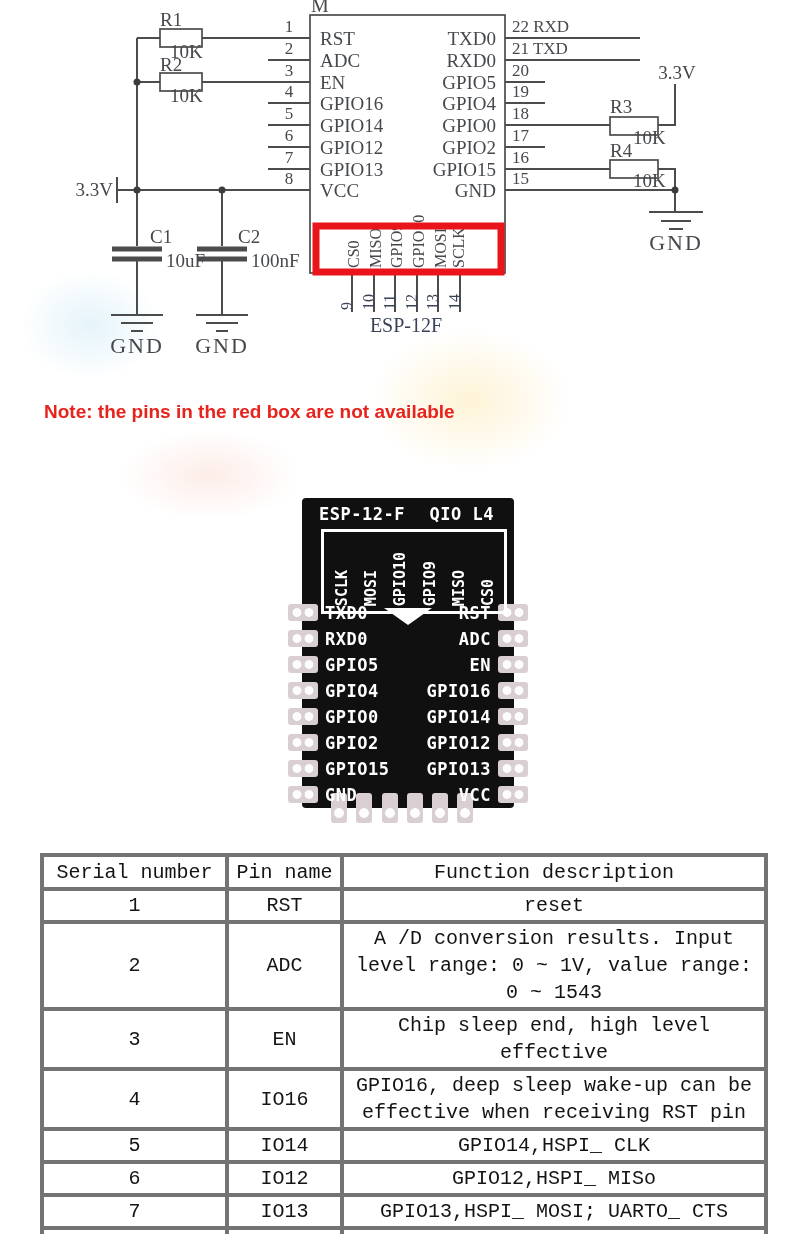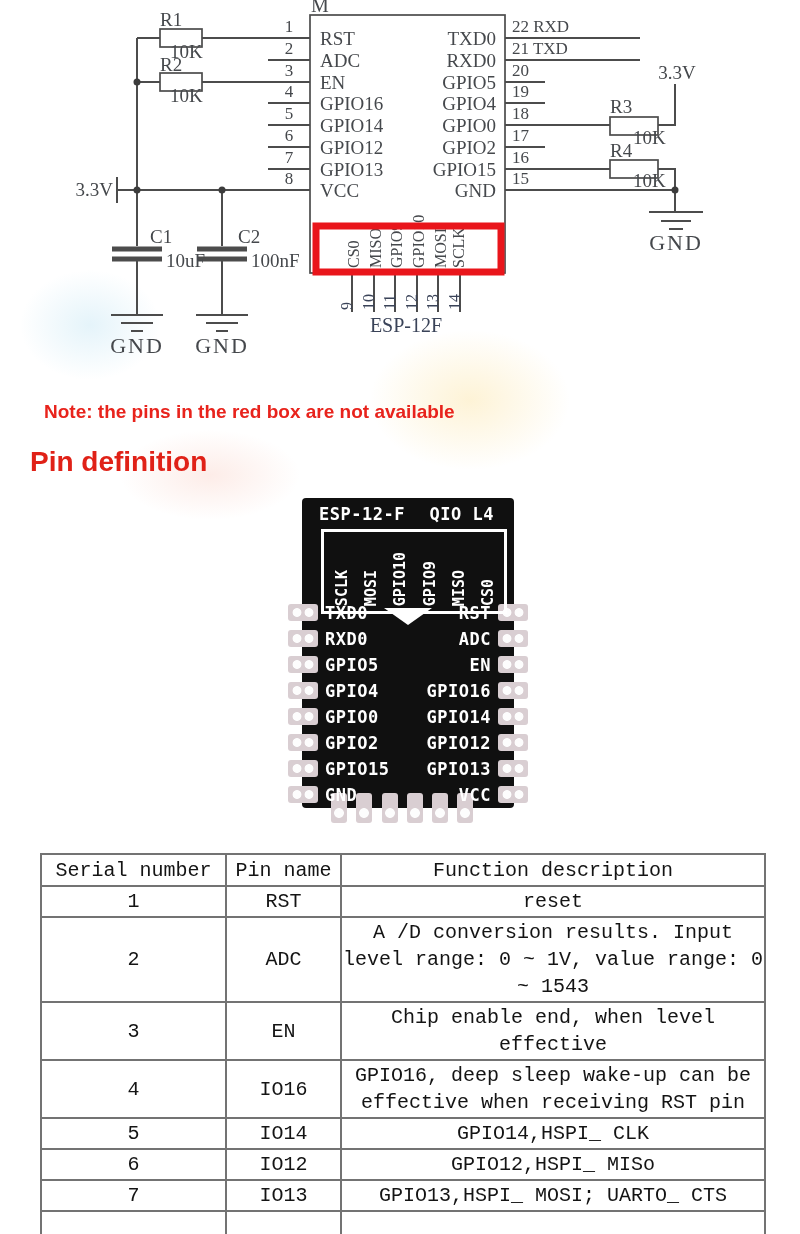--- a/index.html
+++ b/index.html
@@ -46,21 +46,21 @@
      background-image:radial-gradient(circle at 9px 8.5px,#fdfdfd 4px,rgba(0,0,0,0) 4.8px),
                       radial-gradient(circle at 21px 8.5px,#fdfdfd 4px,rgba(0,0,0,0) 4.8px);}
   .pad-l{left:-14px;} .pad-r{right:-14px;}
   .pad-b{width:16px;height:30px;top:295px;
      background-image:radial-gradient(circle at 8px 20px,#fdfdfd 4.5px,rgba(0,0,0,0) 5.3px);}
 
   
   table.pins{position:absolute;left:40px;top:853px;width:724px;border-collapse:collapse;
              table-layout:fixed;font-family:"Liberation Mono",monospace;font-size:20px;
              line-height:27px;color:#141414;}
-  table.pins th,table.pins td{border:2px solid #737373;text-align:center;font-weight:normal;
+  table.pins th,table.pins td{border:4px solid #737373;text-align:center;font-weight:normal;
              padding:1px 0;vertical-align:middle;overflow:hidden;}
   table.pins th{height:28px;}
   td.c-desc{padding:1px 24px;}
   tr.partial td{height:20px;}
 </style>
 </head>
 <body>
 
 <div class="page">
 
@@ -217,21 +217,20 @@
       <text class="navy" transform="translate(417 310) rotate(-90)">12</text>
       <text class="navy" transform="translate(438 310) rotate(-90)">13</text>
       <text class="navy" transform="translate(460 310) rotate(-90)">14</text>
     </g>
     <text class="t20 navy" x="406" y="332" text-anchor="middle">ESP-12F</text>
 
     <rect x="316" y="226" width="185" height="46" fill="none" stroke="#e9151b" stroke-width="7"></rect>
   </svg>
 
   <div class="note">Note: the pins in the red box are not available</div>
-  <div class="heading">Pin definition</div>
 
   <div class="module">
 
     <div class="pad pad-l" style="top:106px"></div>
     <div class="pad pad-l" style="top:132px"></div>
     <div class="pad pad-l" style="top:158px"></div>
     <div class="pad pad-l" style="top:184px"></div>
     <div class="pad pad-l" style="top:210px"></div>
     <div class="pad pad-l" style="top:236px"></div>
     <div class="pad pad-l" style="top:262px"></div>
@@ -321,21 +320,21 @@
       <td class="c-desc">reset</td>
     </tr>
     <tr>
       <td>2</td>
       <td>ADC</td>
       <td class="c-desc">A /D conversion results. Input level range: 0 ~ 1V, value range: 0 ~ 1543</td>
     </tr>
     <tr>
       <td>3</td>
       <td>EN</td>
-      <td class="c-desc">Chip enable end, when level effective</td>
+      <td class="c-desc">Chip sleep end, high level effective</td>
     </tr>
     <tr>
       <td>4</td>
       <td>IO16</td>
       <td class="c-desc">GPIO16, deep sleep wake-up can be effective when receiving RST pin</td>
     </tr>
     <tr>
       <td>5</td>
       <td>IO14</td>
       <td class="c-desc">GPIO14,HSPI_ CLK</td>

